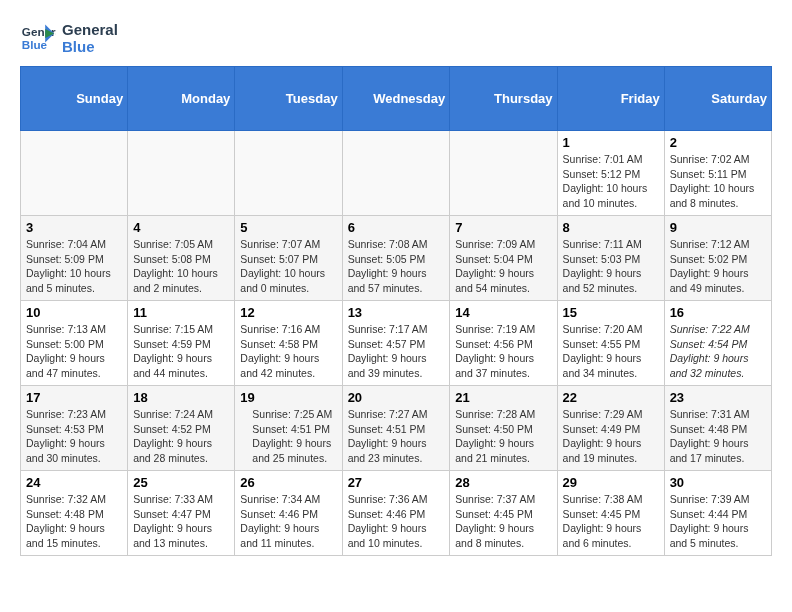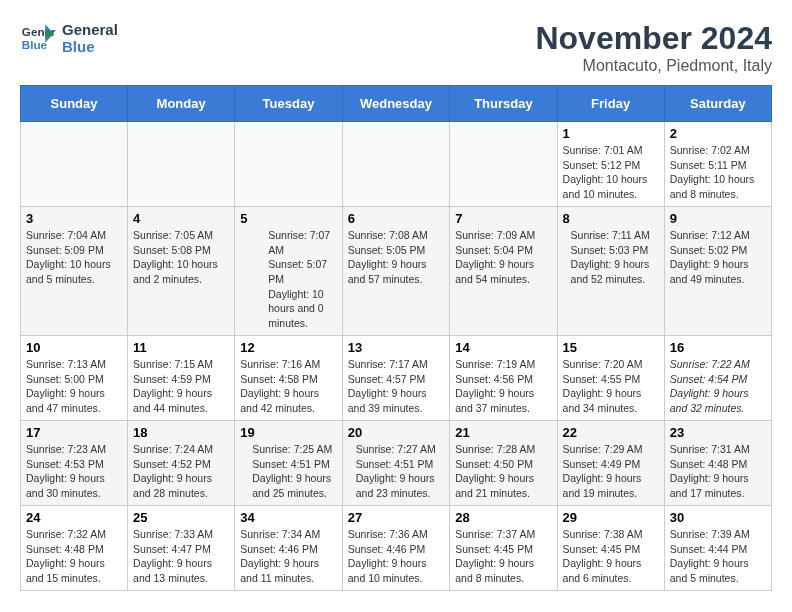--- a/index.html
+++ b/index.html
@@ -38,22 +38,22 @@
       color: #555;
     }
     .calendar {
       width: 100%;
       border-collapse: collapse;
       font-size: 11px;
     }
     .calendar th {
       background: #3a7bd5;
       color: #fff;
-      padding: 10px 4px;
-      text-align: center;
+      padding: 24px 4px;
+      text-align: right;
       font-size: 13px;
       font-weight: bold;
       border: 1px solid #2a6bc5;
     }
     .calendar td {
       border: 1px solid #ccc;
       vertical-align: top;
       padding: 4px 5px;
       width: 108px;
       height: 85px;
@@ -86,24 +86,20 @@
       <text x="2" y="18" font-size="13" font-weight="bold" fill="#2c3e50">General</text>
       <text x="2" y="32" font-size="13" font-weight="bold" fill="#3a7bd5">Blue</text>
       <polygon points="28,5 38,15 28,25" fill="#3a7bd5"></polygon>
       <polygon points="28,10 38,15 28,20" fill="#2c8a4a"></polygon>
     </svg>
     <div>
       <div style="font-size:15px;font-weight:bold;color:#2c3e50;">General</div>
       <div style="font-size:15px;font-weight:bold;color:#3a7bd5;">Blue</div>
     </div>
   </div>
-  <div class="title-area">
-    <div class="month-title">November 2024</div>
-    <div class="location-title">Montacuto, Piedmont, Italy</div>
-  </div>
 </div>
 
 <table class="calendar">
   <thead>
     <tr>
       <th>Sunday</th>
       <th>Monday</th>
       <th>Tuesday</th>
       <th>Wednesday</th>
       <th>Thursday</th>
@@ -139,39 +135,39 @@
 Daylight: 10 hours and 5 minutes.</div>
         </td>
         <td>
           <span class="day-number">4</span>
           <div class="day-info" style="white-space: pre-line;">Sunrise: 7:05 AM
 Sunset: 5:08 PM
 Daylight: 10 hours and 2 minutes.</div>
         </td>
         <td>
           <span class="day-number">5</span>
-          <div class="day-info" style="white-space: pre-line; margin-left: 28px;">Sunrise: 7:07 AM
+          <div class="day-info" style="white-space: pre-line;">Sunrise: 7:07 AM
 Sunset: 5:07 PM
 Daylight: 10 hours and 0 minutes.</div>
         </td>
         <td>
           <span class="day-number">6</span>
           <div class="day-info" style="white-space: pre-line;">Sunrise: 7:08 AM
 Sunset: 5:05 PM
 Daylight: 9 hours and 57 minutes.</div>
         </td>
         <td>
           <span class="day-number">7</span>
           <div class="day-info" style="white-space: pre-line;">Sunrise: 7:09 AM
 Sunset: 5:04 PM
 Daylight: 9 hours and 54 minutes.</div>
         </td>
         <td>
           <span class="day-number">8</span>
-          <div class="day-info" style="white-space: pre-line; margin-left: 8px;">Sunrise: 7:11 AM
+          <div class="day-info" style="white-space: pre-line;">Sunrise: 7:11 AM
 Sunset: 5:03 PM
 Daylight: 9 hours and 52 minutes.</div>
         </td>
         <td>
           <span class="day-number">9</span>
           <div class="day-info" style="white-space: pre-line;">Sunrise: 7:12 AM
 Sunset: 5:02 PM
 Daylight: 9 hours and 49 minutes.</div>
         </td>
       </tr>
@@ -233,21 +229,21 @@
 Daylight: 9 hours and 28 minutes.</div>
         </td>
         <td>
           <span class="day-number">19</span>
           <div class="day-info" style="white-space: pre-line; margin-left: 12px;">Sunrise: 7:25 AM
 Sunset: 4:51 PM
 Daylight: 9 hours and 25 minutes.</div>
         </td>
         <td>
           <span class="day-number">20</span>
-          <div class="day-info" style="white-space: pre-line; margin-left: 8px;">Sunrise: 7:27 AM
+          <div class="day-info" style="white-space: pre-line;">Sunrise: 7:27 AM
 Sunset: 4:51 PM
 Daylight: 9 hours and 23 minutes.</div>
         </td>
         <td>
           <span class="day-number">21</span>
           <div class="day-info" style="white-space: pre-line;">Sunrise: 7:28 AM
 Sunset: 4:50 PM
 Daylight: 9 hours and 21 minutes.</div>
         </td>
         <td>
@@ -270,21 +266,21 @@
 Sunset: 4:48 PM
 Daylight: 9 hours and 15 minutes.</div>
         </td>
         <td>
           <span class="day-number">25</span>
           <div class="day-info" style="white-space: pre-line;">Sunrise: 7:33 AM
 Sunset: 4:47 PM
 Daylight: 9 hours and 13 minutes.</div>
         </td>
         <td>
-          <span class="day-number">34</span>
+          <span class="day-number">26</span>
           <div class="day-info" style="white-space: pre-line;">Sunrise: 7:34 AM
 Sunset: 4:46 PM
 Daylight: 9 hours and 11 minutes.</div>
         </td>
         <td>
           <span class="day-number">27</span>
           <div class="day-info" style="white-space: pre-line;">Sunrise: 7:36 AM
 Sunset: 4:46 PM
 Daylight: 9 hours and 10 minutes.</div>
         </td>

